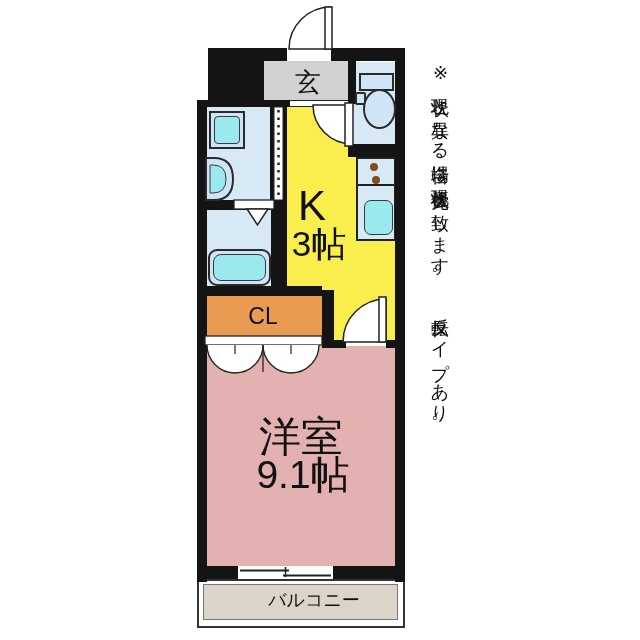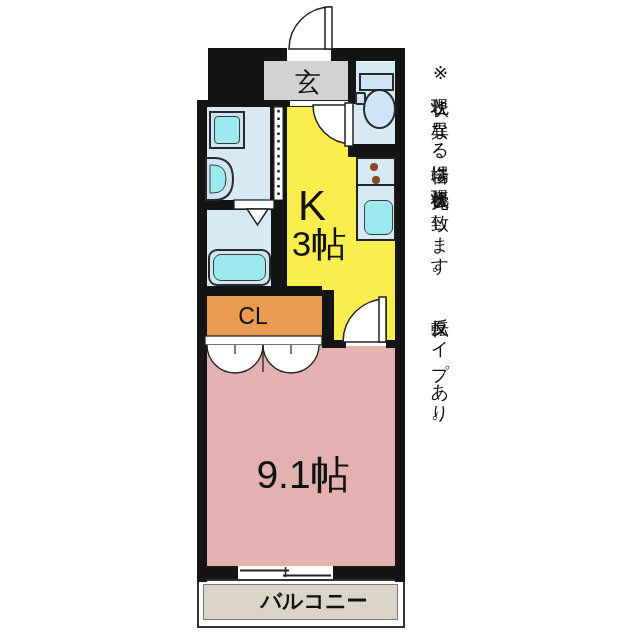--- a/index.html
+++ b/index.html
@@ -116,18 +116,19 @@
 
     <g>
       <path d="M206,158 L214,158 Q233,158 233,179 Q233,200 214,200 L206,200 Z" fill="#cfe4f6" stroke="#2a2a2a" stroke-width="2"></path>
       <path d="M210,165 L213,165 Q226,165 226,179 Q226,193 213,193 L210,193 Z" fill="#9ae9ef" stroke="#3a3a3a" stroke-width="1"></path>
     </g>
   </svg>
 
   <div class="lbl" style="left:308px;top:82px;font-size:26px;">玄</div>
   <div class="lbl" style="left:312px;top:206px;font-size:42px;">K</div>
   <div class="lbl" style="left:319px;top:243px;font-size:35px;">3帖</div>
-  <div class="lbl" style="left:253px;top:316px;font-size:23px;">CL</div>
+  <div class="lbl" style="left:263px;top:316px;font-size:23px;">CL</div>
+  <div class="lbl" style="left:301px;top:437px;font-size:42px;">洋室</div>
   <div class="lbl" style="left:303px;top:474px;font-size:39px;">9.1帖</div>
-  <div class="lbl" style="left:314px;top:600px;font-size:21px;font-weight:bold;">バルコニー</div>
+  <div class="lbl" style="left:314px;top:600px;font-size:18px;">バルコニー</div>
   <div id="note">※現状と異なる場合は現状優先と致します。　反転タイプあり。</div>
 
 </div>
 
 </body></html>

